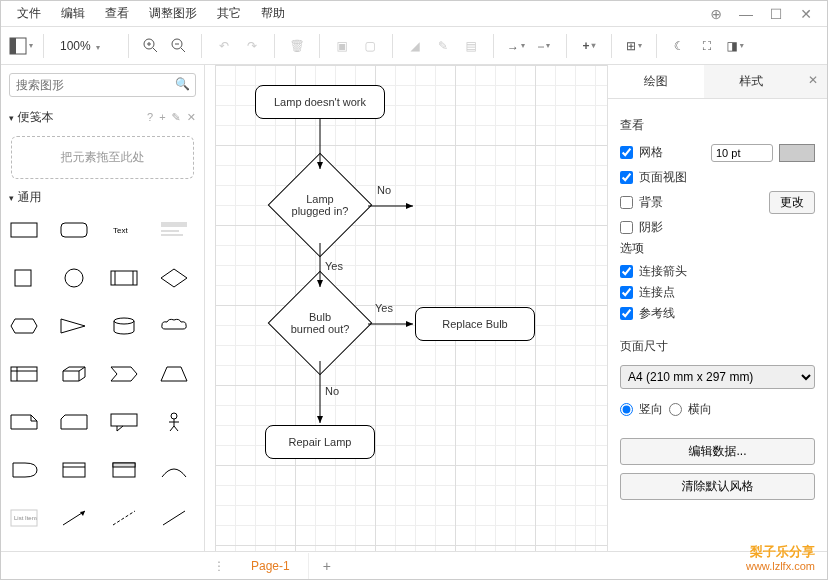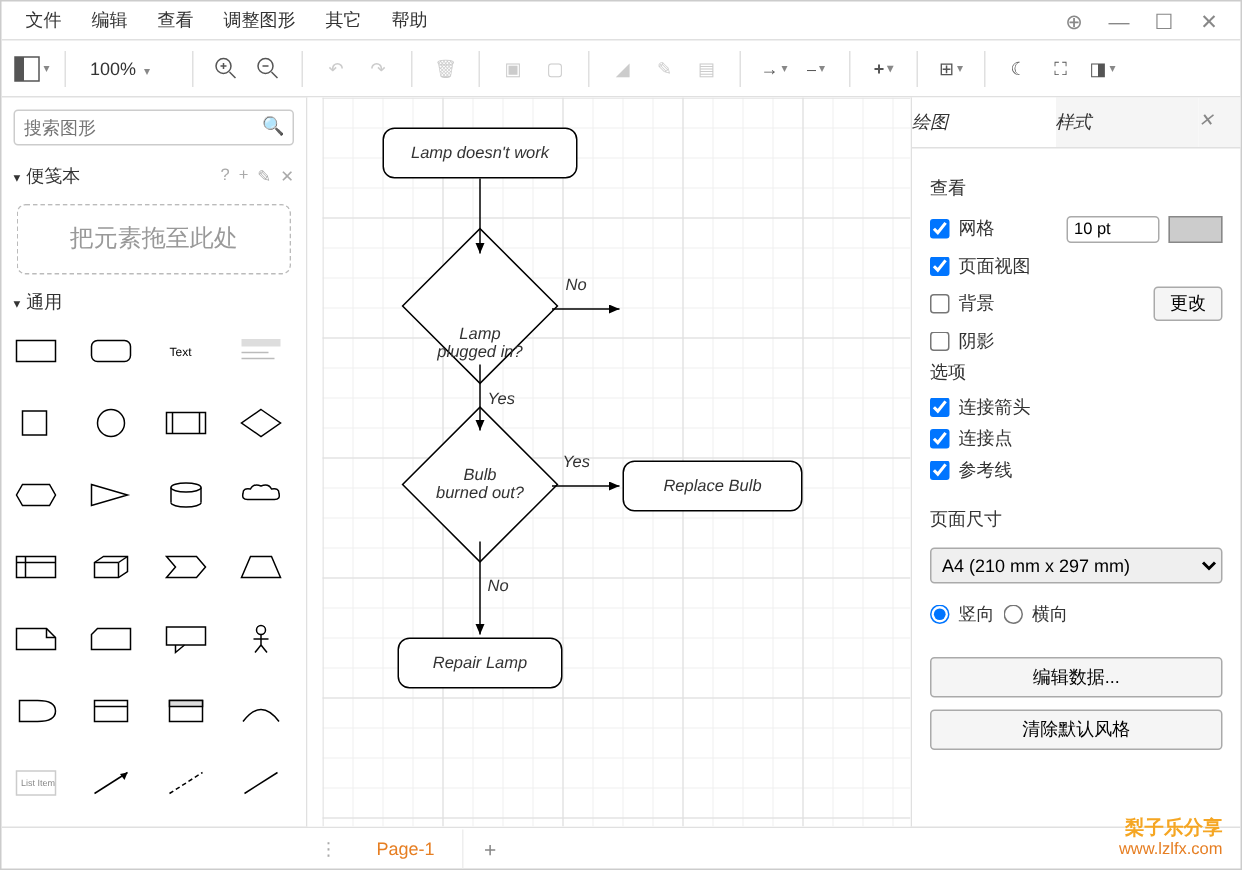--- a/index.html
+++ b/index.html
@@ -15,37 +15,37 @@
 .zoom-select { padding: 2px 18px 2px 6px; border: none; background: transparent; cursor: pointer; position: relative; }
 .dropdown-caret { font-size: 8px; color: #888; margin-left: 2px; }
 .main { display: flex; height: calc(100% - 26px - 38px - 28px); }
 .sidebar-left { width: 204px; border-right: 1px solid #e0e0e0; display: flex; flex-direction: column; overflow: hidden; }
 .search-box { margin: 8px; position: relative; }
 .search-box input { width: 100%; padding: 4px 24px 4px 6px; border: 1px solid #ccc; border-radius: 3px; font-size: 12px; }
 .search-box .search-icon { position: absolute; right: 6px; top: 4px; color: #888; }
 .section-title { padding: 4px 8px; display: flex; align-items: center; font-size: 12px; color: #333; cursor: pointer; }
 .section-title .caret { margin-right: 4px; font-size: 9px; }
 .section-title .title-actions { margin-left: auto; color: #aaa; display: flex; gap: 6px; font-size: 11px; }
-.scratchpad-drop { margin: 6px 10px; padding: 12px; border: 1px dashed #bbb; border-radius: 6px; text-align: center; color: #999; font-size: 16px; }
+.scratchpad-drop { margin: 6px 10px; padding: 12px; border: 1px dashed #bbb; border-radius: 6px; text-align: center; color: #999; font-size: 12px; }
 .shape-grid { display: grid; grid-template-columns: repeat(5, 1fr); gap: 20px; padding: 6px 8px; }
 .shape-cell { height: 28px; display: flex; align-items: center; justify-content: center; cursor: pointer; }
 .shape-cell svg { width: 30px; height: 22px; }
 .more-shapes { padding: 8px 10px; color: #e67e22; cursor: pointer; font-size: 12px; border-top: 1px solid #eee; }
-.canvas-area { flex: 1; position: relative; background: #fff; overflow: hidden; font-style: italic; }
+.canvas-area { flex: 1; position: relative; background: #fff; overflow: hidden; }
 .canvas-grid { position: absolute; left: 10px; top: 0; right: 0; bottom: 0; background-image: linear-gradient(#eee 1px, transparent 1px), linear-gradient(90deg, #eee 1px, transparent 1px); background-size: 20px 20px; }
 .canvas-grid::before { content: ""; position: absolute; inset: 0; background-image: linear-gradient(#ddd 1px, transparent 1px), linear-gradient(90deg, #ddd 1px, transparent 1px); background-size: 80px 80px; pointer-events: none; }
 .node { position: absolute; display: flex; align-items: center; justify-content: center; font-size: 11px; text-align: center; padding: 4px; }
 .node.rect { border: 1px solid #000; border-radius: 8px; background: #fff; }
 .node.diamond { width: 100px; height: 80px; }
 .node.diamond .dshape { position: absolute; width: 74px; height: 74px; border: 1px solid #000; background: #fff; transform: rotate(45deg); }
 .node.diamond .dtext { position: relative; z-index: 1; }
 .edge-label { position: absolute; font-size: 11px; background: transparent; }
 .sidebar-right { width: 220px; border-left: 1px solid #e0e0e0; display: flex; flex-direction: column; font-size: 12px; }
 .right-tabs { display: flex; border-bottom: 1px solid #e0e0e0; }
-.right-tab { flex: 1; text-align: left; padding: 8px 0; cursor: pointer; background: #f5f5f5; font-style: italic; }
+.right-tab { flex: 1; text-align: center; padding: 8px 0; cursor: pointer; background: #f5f5f5; }
 .right-tab.active { background: #fff; font-weight: normal; }
 .right-tab.close { flex: 0 0 28px; color: #888; }
 .right-panel { padding: 10px 12px; }
 .right-panel .group-title { font-size: 12px; margin: 8px 0 6px; color: #333; }
 .right-panel label { display: flex; align-items: center; gap: 6px; margin: 4px 0; font-size: 12px; }
 .right-panel .row { display: flex; align-items: center; gap: 6px; margin: 4px 0; }
 .pt-input { width: 62px; padding: 2px 4px; border: 1px solid #aaa; border-radius: 3px; font-size: 11px; }
 .color-swatch { width: 36px; height: 18px; border: 1px solid #888; background: #ccc; cursor: pointer; }
 .btn-small { padding: 2px 10px; border: 1px solid #aaa; background: #f5f5f5; border-radius: 3px; cursor: pointer; font-size: 12px; }
 .page-size-select { width: 100%; padding: 3px; border: 1px solid #aaa; border-radius: 3px; font-size: 12px; margin: 4px 0; }
@@ -379,21 +379,21 @@
     <div style="flex:1"></div>
     <div class="more-shapes">+ 更多图形...</div>
   </div>
 
   <div class="canvas-area">
     <div class="canvas-grid"></div>
 
     <div class="node rect" style="left:50px;top:20px;width:130px;height:34px;">
         <span>Lamp doesn't work</span>
       </div>
-    <div class="node diamond" style="left:65px;top:100px;align-items:flex-end;">
+    <div class="node diamond" style="left:65px;top:100px;">
         <div class="dshape"></div>
         <div class="dtext" style="white-space:pre-line;">Lamp
 plugged in?</div>
       </div>
     <div class="node diamond" style="left:65px;top:218px;">
         <div class="dshape"></div>
         <div class="dtext" style="white-space:pre-line;">Bulb
 burned out?</div>
       </div>
     <div class="node rect" style="left:210px;top:242px;width:120px;height:34px;">

